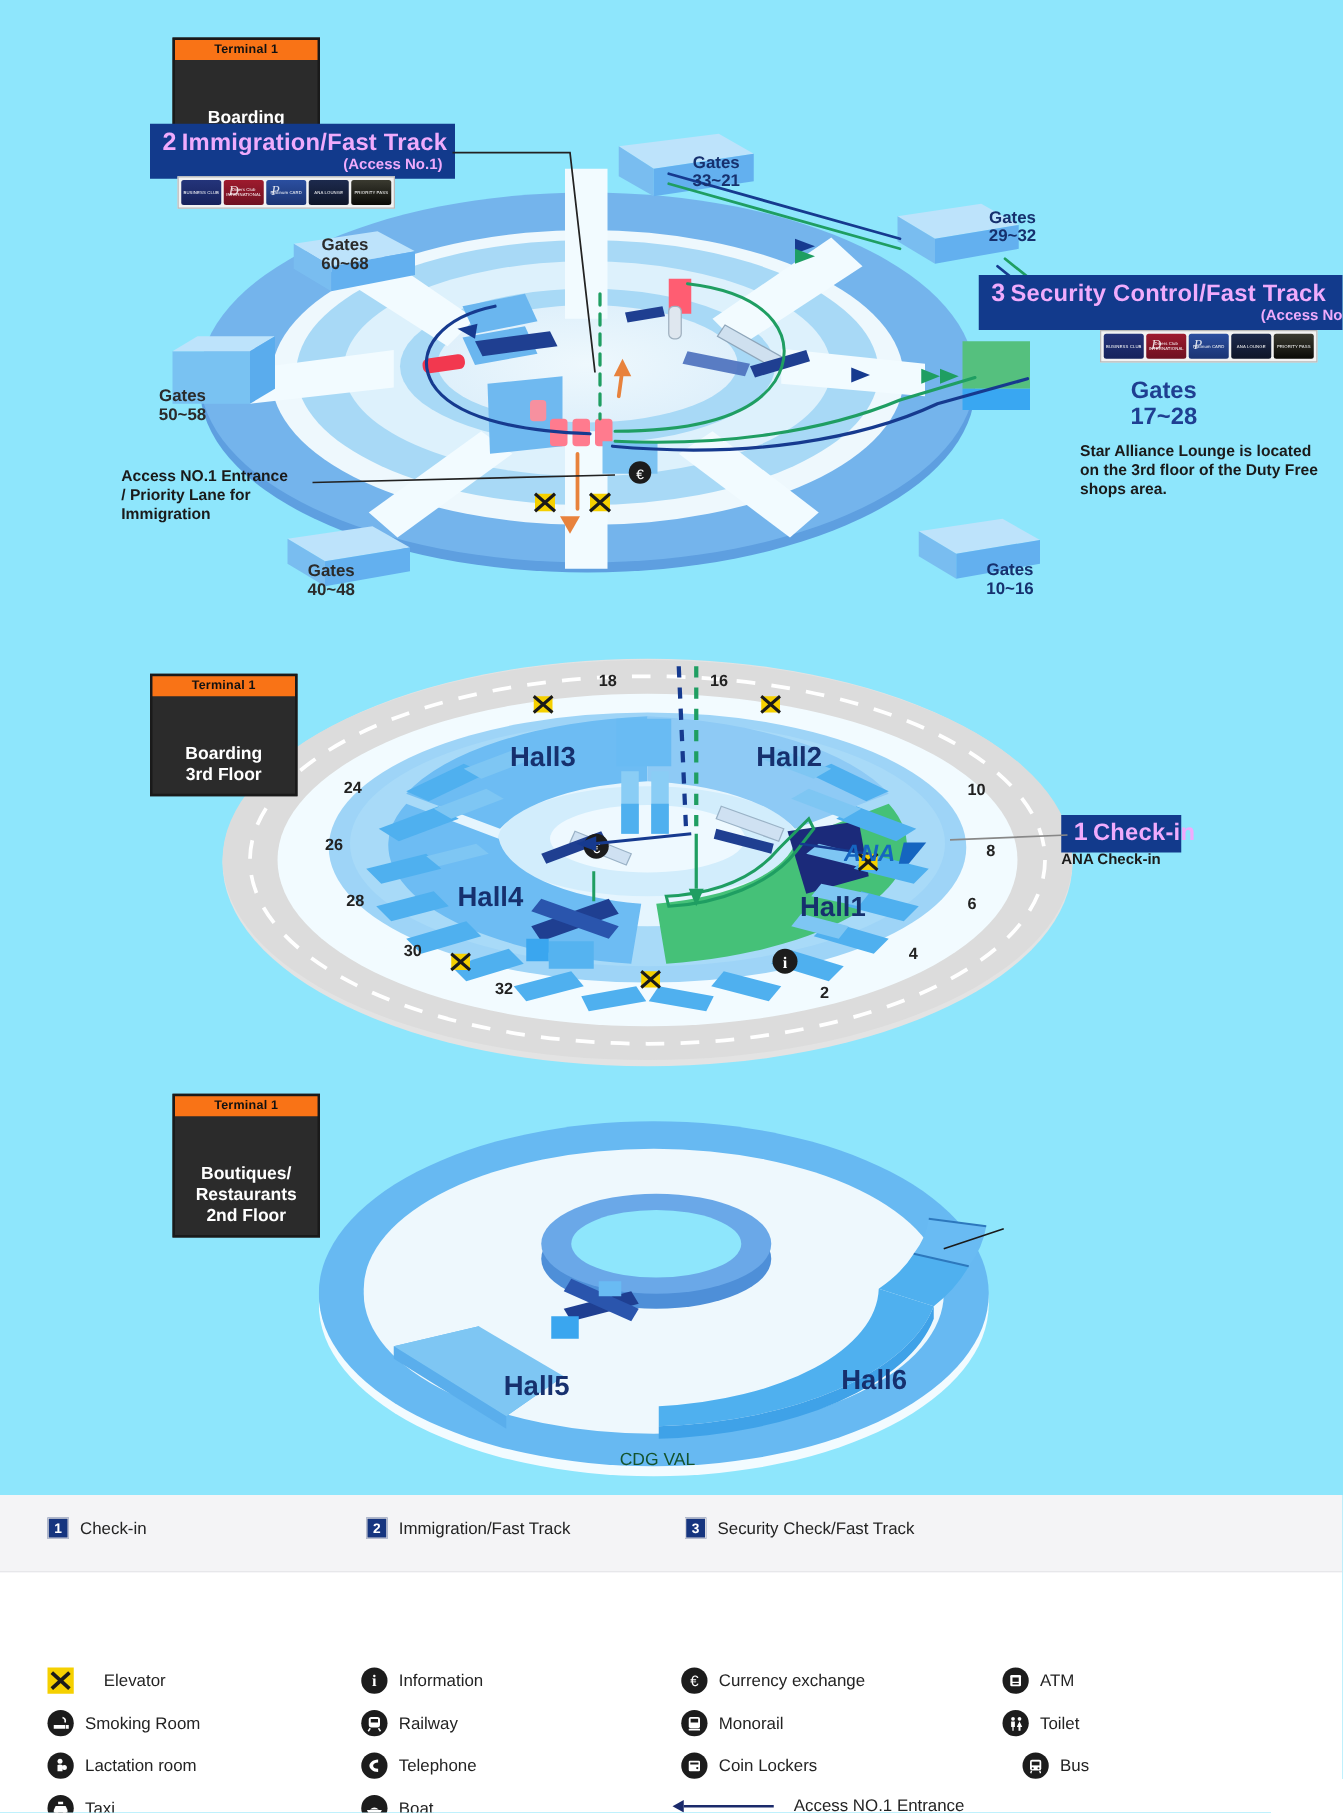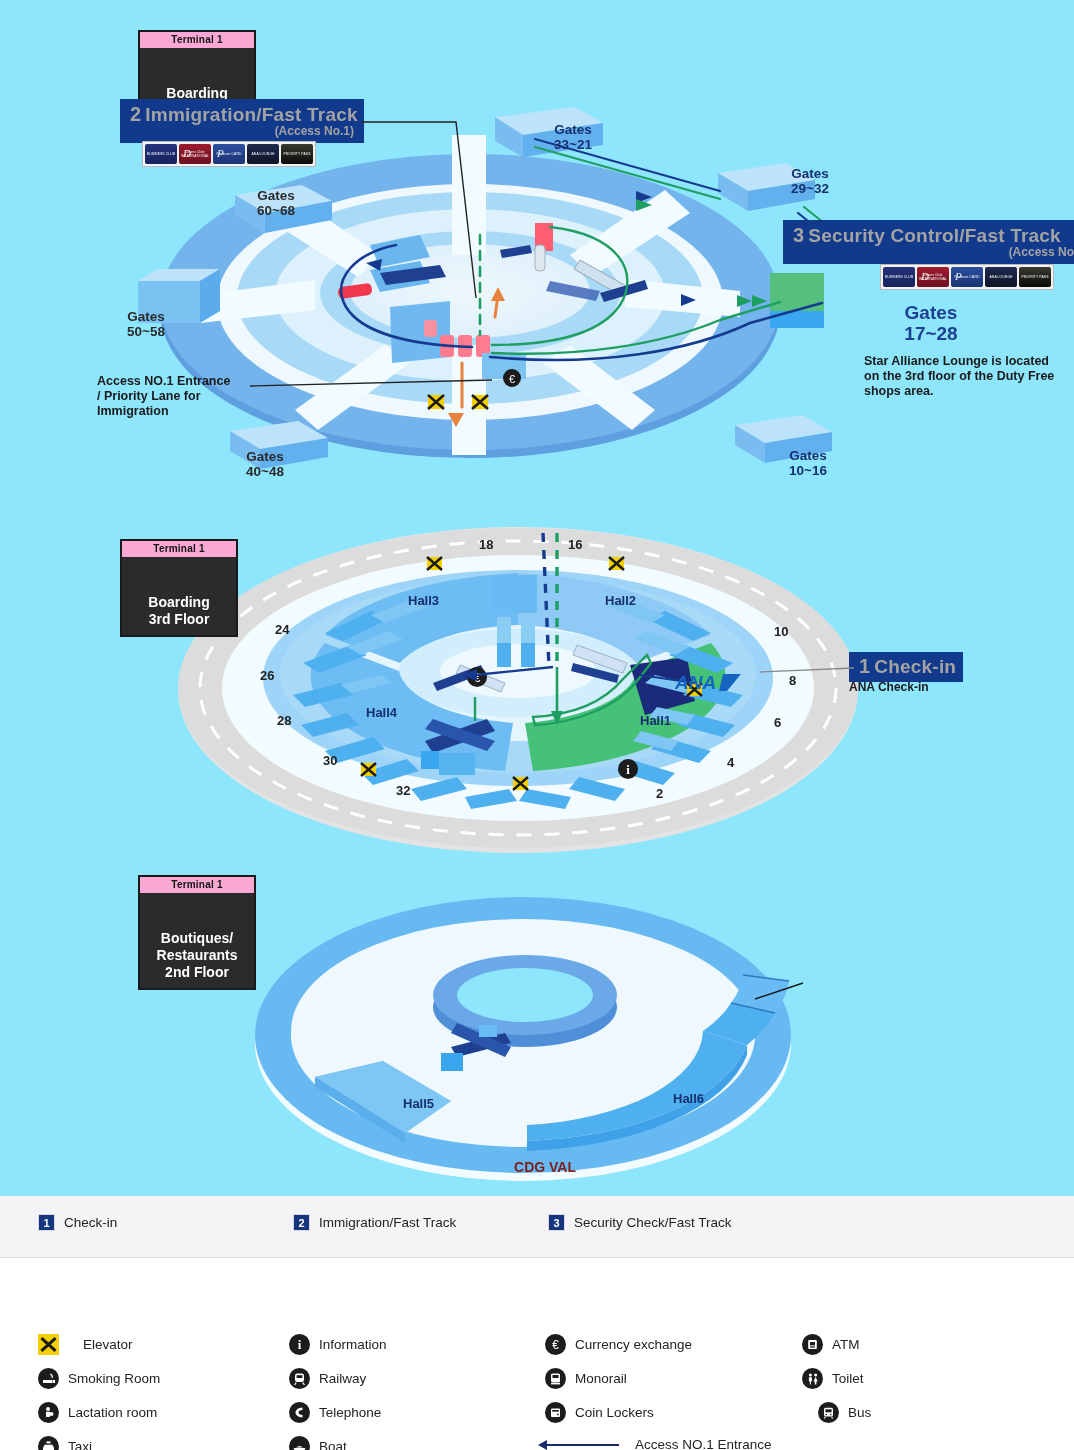--- a/index.html
+++ b/index.html
@@ -8,47 +8,47 @@
     width:1074px; height:1450px;
     background:#8ee6fc;
     font-family:"Liberation Sans", sans-serif;
     position:relative;
     overflow:hidden;
   }
   .maps { position:absolute; left:0; top:0; width:1074px; height:1196px; background:#8ee6fc; }
 
   
   .plate { position:absolute; background:#2b2b2b; border:2px solid #1a1a1a; padding:0; width:118px; text-align:center; }
-  .plate .t1 { background:#f9a8d4; color:#111; font-size:10px; font-weight:bold; padding:2px 0 3px; letter-spacing:.2px; }
+  .plate .t1 { background:#f97316; color:#111; font-size:10px; font-weight:bold; padding:2px 0 3px; letter-spacing:.2px; }
   .plate .nm { color:#fff; font-size:14px; font-weight:bold; line-height:17px; padding:5px 2px 7px;margin-top:32px; }
 
   
-  .banner { position:absolute; background:#123a8c; color:#a3a3a3; padding:4px 10px 5px; }
+  .banner { position:absolute; background:#123a8c; color:#f0abfc; padding:4px 10px 5px; }
   .banner .main { font-size:19px; font-weight:bold; letter-spacing:.2px; white-space:nowrap; }
   .banner .main .num { font-size:20px; padding-right:4px; }
   .banner .sub { font-size:12px; font-weight:bold; text-align:right; margin-top:-2px; }
 
   
   .cards { position:absolute; background:#f2f2f2; border:1px solid #b9b9b9; padding:2px; display:flex; gap:2px; }
   .card { width:32px; height:20px; border-radius:2px; position:relative; overflow:hidden; }
   .card span { position:absolute; left:0; right:0; top:50%; transform:translateY(-50%); text-align:center;
                font-size:3.4px; color:#fff; letter-spacing:.1px; line-height:4px; }
   .c-blue   { background:linear-gradient(180deg,#24347a,#16225c); }
   .c-red    { background:linear-gradient(180deg,#9e1b2e,#6e1120); }
   .c-blue2  { background:linear-gradient(180deg,#2b4fa0,#1b3473); }
   .c-navy   { background:linear-gradient(180deg,#1d2a4d,#0e1528); }
   .c-black  { background:linear-gradient(180deg,#3a3a30,#0a0a06); }
   .card .mono { font-family:"Liberation Serif", serif; font-style:italic; font-size:11px; color:#fff; opacity:.85;
                 position:absolute; left:4px; top:3px; }
 
   
   .note { position:absolute; color:#1a1a1a; font-size:12.5px; font-weight:bold; line-height:15px; }
-  .lbl { position:absolute; font-size:13px; font-weight:bold; color:#7f1d1d; line-height:14px; text-align:right; }
+  .lbl { position:absolute; font-size:13px; font-weight:normal; color:#14532d; line-height:14px; text-align:center; }
   .gatelbl { position:absolute; font-size:13.5px; font-weight:bold; color:#16306e; line-height:15px; text-align:center; }
-  .hall { position:absolute; font-size:13px; font-weight:bold; color:#16306e; }
+  .hall { position:absolute; font-size:22px; font-weight:bold; color:#16306e; }
   .numlbl { position:absolute; font-size:13px; font-weight:bold; color:#222; }
 
   
   .legend { position:absolute; left:0; top:1196px; width:1074px; height:254px; background:#fff; }
   .legend .strip1 { position:relative; height:62px; background:#f4f4f6; border-bottom:1px solid #e2e2e6; }
   .legend .strip2 { position:relative; height:192px; background:#fff; }
   .lg-item { position:absolute; display:flex; align-items:center; gap:9px; }
   .lg-item .txt { font-size:13.5px; color:#232323; white-space:nowrap; }
   .stepbox { width:17px; height:17px; background:#16357f; color:#fff; font-size:11px; font-weight:bold;
              display:flex; align-items:center; justify-content:center; border:1px solid #d9d9de; }
@@ -492,21 +492,21 @@
   <div class="numlbl" style="left:789px;top:673px;"><span>8</span></div>
   <div class="numlbl" style="left:774px;top:624px;"><span>10</span></div>
 
   <div class="shape" style="left:675px;top:670px;">
     <svg width="70" height="26" viewBox="0 0 70 26">
       <text x="0" y="19" font-size="19" font-weight="bold" font-style="italic" fill="#1565c0" font-family="Liberation Sans, sans-serif">ANA</text>
       <polygon points="48,4 66,4 52,21 44,21" fill="#1565c0"></polygon>
     </svg>
   </div>
 
-  <div class="banner" style="left:849px;top:652px;width:114px;padding:3px 10px 4px;">
+  <div class="banner" style="left:849px;top:652px;width:96px;padding:3px 10px 4px;">
     <div class="main">
       <span class="num">1</span><span>Check-in</span>
     </div>
   </div>
   <div class="note" style="left:849px;top:680px;font-size:12px;font-weight:bold;">
     <span>ANA Check-in</span>
   </div>
   <svg class="shape" style="left:760px;top:658px;" width="96" height="20" viewBox="0 0 96 20">
     <path d="M0 14 L94 10" stroke="#888" stroke-width="1.4" fill="none"></path>
   </svg>

